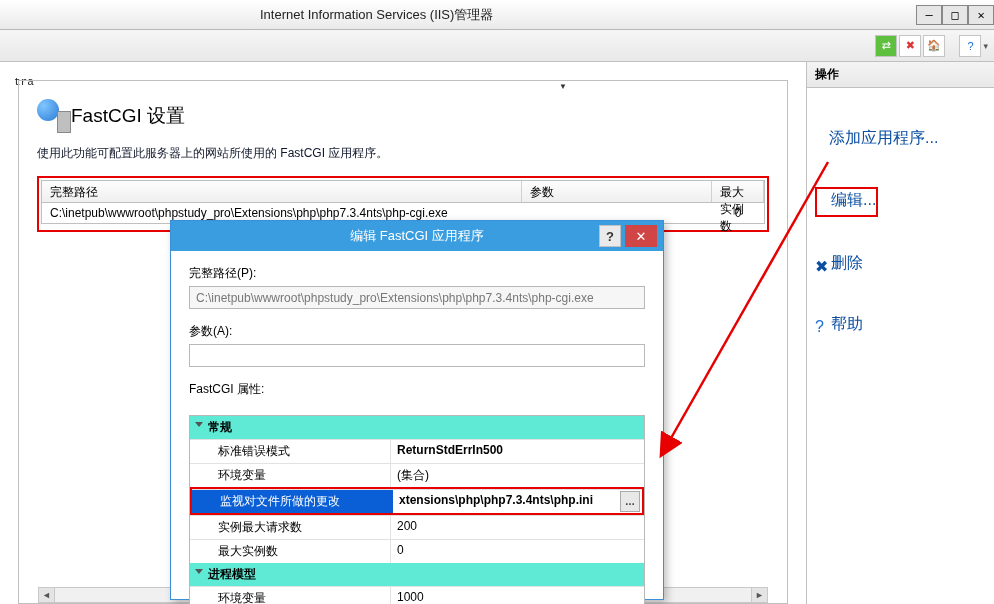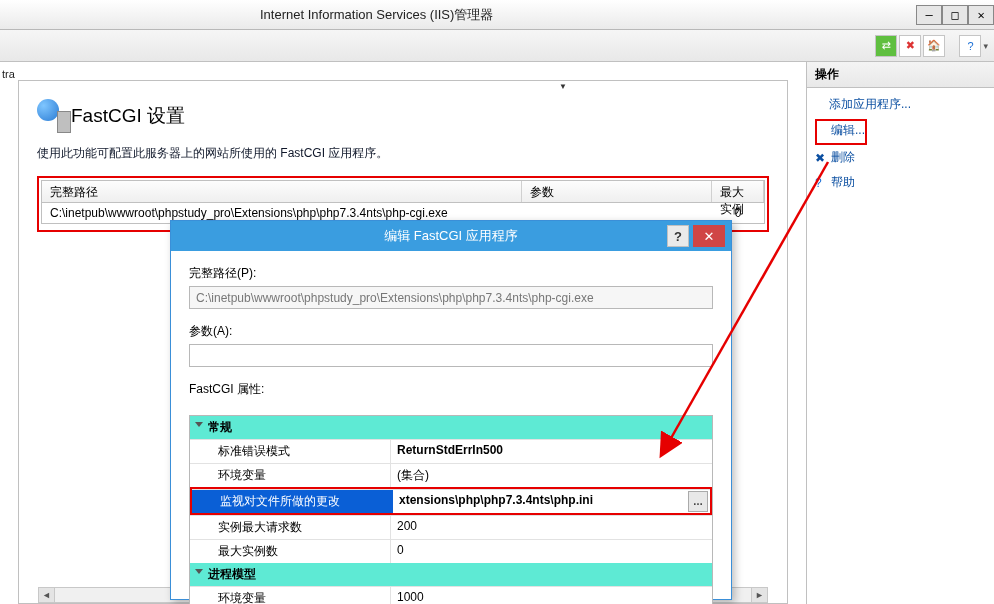--- a/index.html
+++ b/index.html
@@ -16,21 +16,21 @@
 .tool-icon { width: 22px; height: 22px; background: #f0f0f0; border: 1px solid #c5c5c5; display: flex; align-items: center; justify-content: center; font-size: 11px; }
 .tool-icon.green { background: #5fbf3f; color: #fff; }
 .tool-icon.red { background: #fff; color: #d33; }
 .tool-icon.home { background: #fff; }
 .tool-icon.help { background: #fff; color: #1a6fd6; }
 
 
 .outer { position: absolute; top: 62px; left: 0; right: 0; bottom: 0; display: flex; }
 .content { flex: 1; padding: 18px 0 0 0; position: relative; }
 .content-inner { margin: 0 18px; border: 1px solid #c0c0c0; padding: 18px 18px 0 18px; height: 100%; overflow: hidden; position: relative; }
-.left-edge { position:absolute; left:0; top: 68px; height:20px; font-size:11px; color:#222; padding-left:2px; }
+.left-edge { position:absolute; left:0; top: 76px; height:20px; font-size:11px; color:#222; padding-left:14px;font-family:Liberation Mono, monospace; }
 
 
 .page-header { display: flex; align-items: center; margin-bottom: 12px; }
 .page-icon { width: 34px; height: 34px; position: relative; }
 .page-icon .globe { width: 22px; height: 22px; border-radius: 50%; background: radial-gradient(circle at 30% 30%, #7fc6ff, #2a7bd4); position: absolute; top: 0; left: 0; }
 .page-icon .server { width: 14px; height: 22px; background: #bfbfbf; position: absolute; right: 0; bottom: 0; border: 1px solid #888; }
 .page-title { font-size: 19px; font-weight: normal; }
 .page-desc { font-size: 12px; color: #0f172a; margin-bottom: 14px; }
 
 
@@ -44,27 +44,27 @@
 .grid-row { display: flex; border: 1px solid #c0c0c0; height: 22px; }
 .grid-row .cell { padding: 3px 8px; }
 .cell-path { width: 480px; }
 .cell-param { width: 190px; }
 .cell-max { flex: 1; text-align: center; }
 
 
 .actions { width: 188px; border-left: 1px solid #c0c0c0; background: #fff; }
 .actions-title { background: linear-gradient(#f4f4f4,#e8e8e8); padding: 4px 8px; border-bottom: 1px solid #c0c0c0; font-weight: bold; font-size: 12px; }
 .actions ul { list-style: none; padding: 6px 8px; }
-.actions li { padding: 2px 0 6px 14px; color: #0b4fa1; cursor: pointer; font-size: 12px; }
+.actions li { padding: 2px 0 6px 14px; color: #0b4fa1; cursor: pointer; font-size: 16px; margin-top: 32px; }
 .actions li.edit-wrap { padding: 0; }
 .actions .edit-box { border: 2px solid #e60000; padding: 1px 0 4px 14px; display: inline-block; margin-bottom: 2px; }
 .actions li .icon { display:inline-block; width:14px; height:14px; vertical-align:middle; margin-left:-14px; margin-right: 2px; }
 
 
-.dialog { position: absolute; top: 220px; left: 170px; width: 562px; height: 380px; background: #fff; border: 1px solid #3a8fd8; box-shadow: 3px 3px 8px rgba(0,0,0,0.25); z-index: 5; }
+.dialog { position: absolute; top: 220px; left: 170px; width: 494px; height: 380px; background: #fff; border: 1px solid #3a8fd8; box-shadow: 3px 3px 8px rgba(0,0,0,0.25); z-index: 5; }
 .dlg-title { height: 30px; background: #3a9de0; color: #fff; display: flex; align-items: center; justify-content: center; position: relative; font-size: 13px; }
 .dlg-title .help { position: absolute; right: 42px; top: 4px; width: 22px; height: 22px; background: #eaeaea; border:1px solid #c0c0c0; color: #333; display:flex; align-items:center; justify-content:center; font-weight:bold; }
 .dlg-title .close { position: absolute; right: 6px; top: 4px; width: 32px; height: 22px; background: #d04545; color: #fff; display:flex; align-items:center; justify-content:center; font-family: Arial; font-size: 13px; }
 .dlg-body { padding: 14px 18px 0 18px; }
 .fld-label { font-size: 12px; margin-bottom: 4px; }
 .fld-input { width: 100%; height: 23px; border: 1px solid #b8b8b8; padding: 0 6px; font-size: 12px; color: #666; background:#fff; margin-bottom: 14px; }
 .fld-input[disabled] { background: #f6f6f6; color: #777; }
 
 .prop-label { font-size: 12px; margin-bottom: 17px; }
 .prop-grid { border: 1px solid #b8b8b8; background: #fff; font-size: 12px; }

